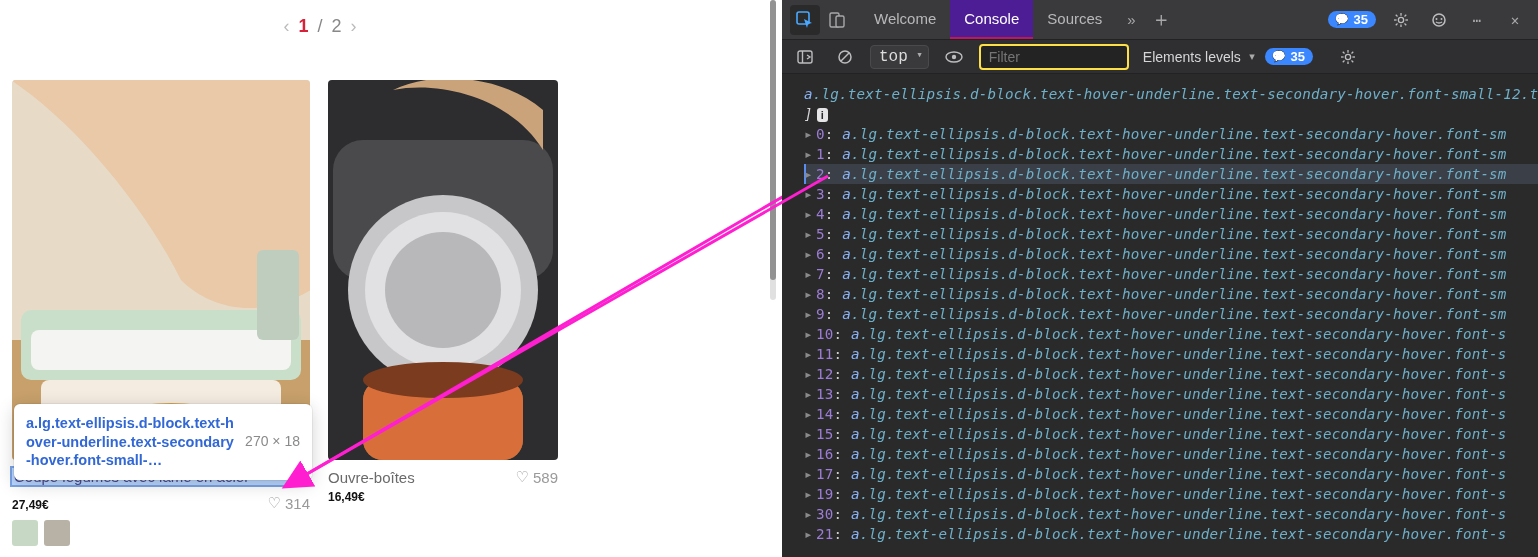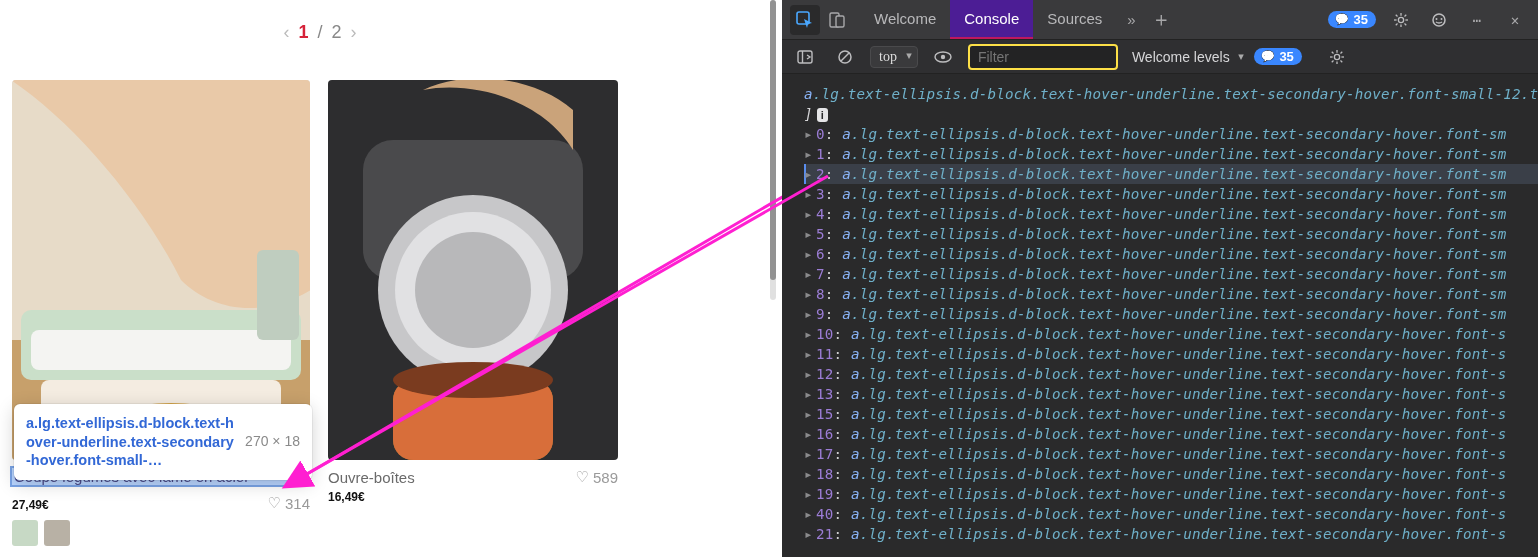--- a/index.html
+++ b/index.html
@@ -5,29 +5,29 @@
   * { box-sizing: border-box; margin: 0; padding: 0; }
   html, body { width: 1538px; height: 557px; font-family: -apple-system, "Segoe UI", Arial, sans-serif; overflow: hidden; }
   body { display: flex; background: #fff; }
 
   
   .left-pane { width: 782px; height: 557px; position: relative; background: #fff; }
   .left-scroll { position: absolute; top: 0; left: 0; right: 12px; bottom: 0; overflow: hidden; }
   .scrollbar-track { position: absolute; top: 0; right: 6px; width: 6px; height: 300px; background: rgba(0,0,0,0.12); border-radius: 3px; }
   .scrollbar-thumb { position: absolute; top: 0; left: 0; width: 6px; height: 280px; background: rgba(0,0,0,0.35); border-radius: 3px; }
 
-  .pager { position: absolute; top: 22px; left: 0; width: 640px; text-align: center; font-size: 18px; color: #999; }
+  .pager { position: absolute; top: 16px; left: 0; width: 640px; text-align: center; font-size: 18px; color: #999; }
   .pager .chev { display:inline-block; padding:0 2px; color:#bbb; }
   .pager .cur { color:#d6233a; font-weight:600; }
   .pager .sep, .pager .tot { color:#888; }
   .pager .cur, .pager .tot, .pager .sep { padding:0 2px; }
 
   .products { position:absolute; top:80px; left:12px; display:flex; gap:18px; }
   .card { width:298px; }
-  .card:nth-child(2){ width:290px; }
+  .card:nth-child(2){ width:230px; }
   .thumb { width:100%; height:380px; border-radius:4px; background:#ddd; position:relative; overflow:hidden; }
   .thumb svg { width:100%; height:100%; display:block; }
   .title-row { margin-top:8px; font-size:15px; color:#6a6a6a; display:flex; align-items:center; justify-content:space-between; }
   .title-row .heart { color:#9a9a9a; font-size:15px; display:flex; align-items:center; gap:4px;}
   .title-row .title { flex:1; white-space:nowrap; overflow:hidden; text-overflow:ellipsis; }
   .price { font-weight:700; font-size:12px; color:#111; margin-top:4px;}
 
   
   .hl-anchor {
     display:inline-block; width:280px;
@@ -68,21 +68,21 @@
   .dt-icon.active { color:#4aa8ff; background:#2a2a2b;}
   .dt-tabs { display:flex; align-items:stretch; height:100%; margin-left:6px; font-family:-apple-system,Arial,sans-serif; font-size:15px;}
   .dt-tab { padding:0 14px; display:flex; align-items:center; color:#b8b8ba; border-bottom:2px solid transparent;}
   .dt-tab.active { color:#fff; background:#4c1d95; border-bottom:2px solid #be185d;}
   .dt-topbar .spacer{flex:1;}
   .dt-badge { background:#3a87ff; color:#fff; border-radius:10px; padding:1px 8px; font-size:13px; font-family:-apple-system,Arial,sans-serif; font-weight:600; display:flex; align-items:center; gap:4px;}
   .dt-badge::before{content:"💬"; font-size:11px; filter:grayscale(1) brightness(2);}
   .dt-topicons { display:flex; align-items:center; gap:8px; margin-left:8px;}
 
   .dt-toolbar { height:34px; background:#2f2f31; display:flex; align-items:center; padding:0 8px; gap:10px; border-bottom:1px solid #222;}
-  .dt-context { background:#3a3a3c; border:1px solid #4a4a4c; border-radius:4px; padding:2px 20px 2px 8px; color:#ddd; position:relative; font-family:Liberation Serif, serif; font-size:14px;}
+  .dt-context { background:#3a3a3c; border:1px solid #4a4a4c; border-radius:4px; padding:2px 20px 2px 8px; color:#ddd; position:relative; font-family:Liberation Mono, monospace; font-size:16px;}
   .dt-context::after{content:"▾"; position:absolute; right:5px; top:2px; font-size:11px; color:#aaa;}
   .dt-filter { background:#232324; border:2px solid #fde047; border-radius:4px; padding:3px 8px; width:150px; color:#888; font-family:-apple-system,Arial,sans-serif; font-size:14px;}
   .dt-levels { color:#d6d6d8; font-family:-apple-system,Arial,sans-serif; font-size:14px; padding:2px 14px 2px 4px; position:relative;}
   .dt-levels::after{content:"▾"; position:absolute; right:0; top:3px; font-size:11px; color:#aaa;}
 
   .dt-log { position:absolute; top:80px; left:0; right:0; bottom:0; overflow:hidden; padding:4px 0 0 22px; line-height:20px; font-size:14.2px; letter-spacing:.2px;}
   .log-head { color:#8ab4f8; font-style:italic; white-space:nowrap;}
   .log-head .a { color:#8ab4f8;}
   .log-head .cls { color:#6fb0c9;}
   .log-bracket { color:#d6d6d8; font-style:italic;}
@@ -254,21 +254,21 @@
         </svg>
     </div>
     <div class="dt-context">top</div>
     <div class="dt-icon">
       <svg width="18" height="12" viewBox="0 0 18 12">
           <ellipse cx="9" cy="6" rx="8" ry="5" fill="none" stroke="#bdbdbf" stroke-width="1.4"></ellipse>
           <circle cx="9" cy="6" r="2.2" fill="#bdbdbf"></circle>
         </svg>
     </div>
     <input class="dt-filter" placeholder="Filter" style="">
-    <div class="dt-levels">Welcome levels</div>
+    <div class="dt-levels">Elements levels</div>
     <div class="dt-badge">35</div>
     <div class="spacer"></div>
     <div class="dt-icon">
       <svg class="tiny-gear" viewBox="0 0 16 16">
           <circle cx="8" cy="8" r="3" fill="none" stroke="#bdbdbf" stroke-width="1.5"></circle>
           <g stroke="#bdbdbf" stroke-width="1.5">
             <line x1="8" y1="0" x2="8" y2="3"></line>
             <line x1="8" y1="13" x2="8" y2="16"></line>
             <line x1="0" y1="8" x2="3" y2="8"></line>
             <line x1="13" y1="8" x2="16" y2="8"></line>
@@ -296,26 +296,26 @@
         <div class="log-item"><span class="tri">▸</span><span class="idx">4</span><span class="colon">: </span><span class="a">a</span><span class="cls">.lg.text-ellipsis.d-block.text-hover-underline.text-secondary-hover.font-sm</span></div>
         <div class="log-item"><span class="tri">▸</span><span class="idx">5</span><span class="colon">: </span><span class="a">a</span><span class="cls">.lg.text-ellipsis.d-block.text-hover-underline.text-secondary-hover.font-sm</span></div>
         <div class="log-item"><span class="tri">▸</span><span class="idx">6</span><span class="colon">: </span><span class="a">a</span><span class="cls">.lg.text-ellipsis.d-block.text-hover-underline.text-secondary-hover.font-sm</span></div>
         <div class="log-item"><span class="tri">▸</span><span class="idx">7</span><span class="colon">: </span><span class="a">a</span><span class="cls">.lg.text-ellipsis.d-block.text-hover-underline.text-secondary-hover.font-sm</span></div>
         <div class="log-item"><span class="tri">▸</span><span class="idx">8</span><span class="colon">: </span><span class="a">a</span><span class="cls">.lg.text-ellipsis.d-block.text-hover-underline.text-secondary-hover.font-sm</span></div>
         <div class="log-item"><span class="tri">▸</span><span class="idx">9</span><span class="colon">: </span><span class="a">a</span><span class="cls">.lg.text-ellipsis.d-block.text-hover-underline.text-secondary-hover.font-sm</span></div>
         <div class="log-item"><span class="tri">▸</span><span class="idx">10</span><span class="colon">: </span><span class="a">a</span><span class="cls">.lg.text-ellipsis.d-block.text-hover-underline.text-secondary-hover.font-s</span></div>
         <div class="log-item"><span class="tri">▸</span><span class="idx">11</span><span class="colon">: </span><span class="a">a</span><span class="cls">.lg.text-ellipsis.d-block.text-hover-underline.text-secondary-hover.font-s</span></div>
         <div class="log-item"><span class="tri">▸</span><span class="idx">12</span><span class="colon">: </span><span class="a">a</span><span class="cls">.lg.text-ellipsis.d-block.text-hover-underline.text-secondary-hover.font-s</span></div>
         <div class="log-item"><span class="tri">▸</span><span class="idx">13</span><span class="colon">: </span><span class="a">a</span><span class="cls">.lg.text-ellipsis.d-block.text-hover-underline.text-secondary-hover.font-s</span></div>
+        <div class="log-item"><span class="tri">▸</span><span class="idx">14</span><span class="colon">: </span><span class="a">a</span><span class="cls">.lg.text-ellipsis.d-block.text-hover-underline.text-secondary-hover.font-s</span></div>
         <div class="log-item"><span class="tri">▸</span><span class="idx">15</span><span class="colon">: </span><span class="a">a</span><span class="cls">.lg.text-ellipsis.d-block.text-hover-underline.text-secondary-hover.font-s</span></div>
         <div class="log-item"><span class="tri">▸</span><span class="idx">16</span><span class="colon">: </span><span class="a">a</span><span class="cls">.lg.text-ellipsis.d-block.text-hover-underline.text-secondary-hover.font-s</span></div>
         <div class="log-item"><span class="tri">▸</span><span class="idx">17</span><span class="colon">: </span><span class="a">a</span><span class="cls">.lg.text-ellipsis.d-block.text-hover-underline.text-secondary-hover.font-s</span></div>
-        <div class="log-item"><span class="tri">▸</span><span class="idx">18</span><span class="colon">: </span><span class="a">a</span><span class="cls">.lg.text-ellipsis.d-block.text-hover-underline.text-secondary-hover.font-s</span></div>
         <div class="log-item"><span class="tri">▸</span><span class="idx">19</span><span class="colon">: </span><span class="a">a</span><span class="cls">.lg.text-ellipsis.d-block.text-hover-underline.text-secondary-hover.font-s</span></div>
-        <div class="log-item"><span class="tri">▸</span><span class="idx">40</span><span class="colon">: </span><span class="a">a</span><span class="cls">.lg.text-ellipsis.d-block.text-hover-underline.text-secondary-hover.font-s</span></div>
+        <div class="log-item"><span class="tri">▸</span><span class="idx">30</span><span class="colon">: </span><span class="a">a</span><span class="cls">.lg.text-ellipsis.d-block.text-hover-underline.text-secondary-hover.font-s</span></div>
         <div class="log-item"><span class="tri">▸</span><span class="idx">21</span><span class="colon">: </span><span class="a">a</span><span class="cls">.lg.text-ellipsis.d-block.text-hover-underline.text-secondary-hover.font-s</span></div>
       </div>
   </div>
 
 </div>
 
 <svg width="1538" height="557" style="position:fixed; left:0; top:0; pointer-events:none;">
   <defs>
     <marker id="ah2" markerWidth="14" markerHeight="14" refX="3" refY="5" orient="auto">
       <path d="M0,0 L10,5 L0,10 Z" fill="#ff1fd1"></path>

